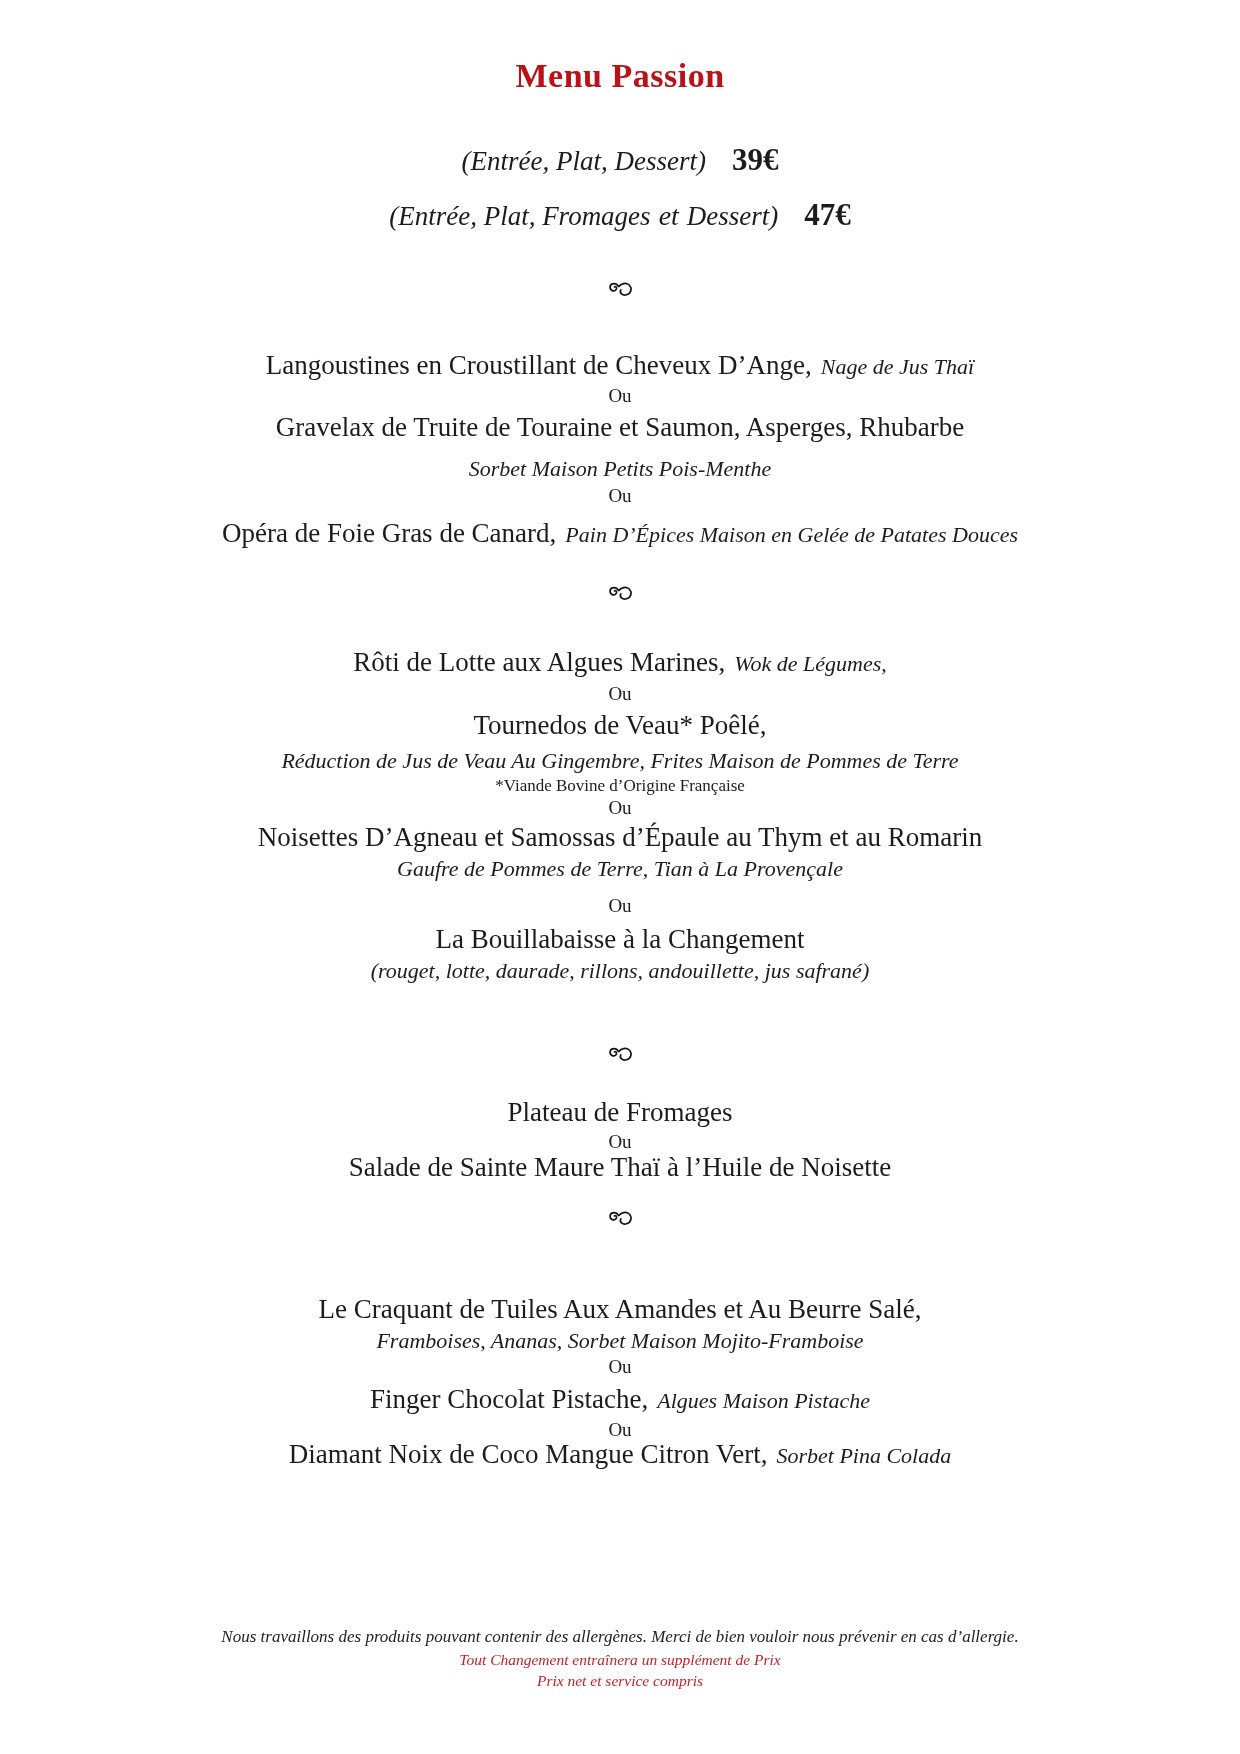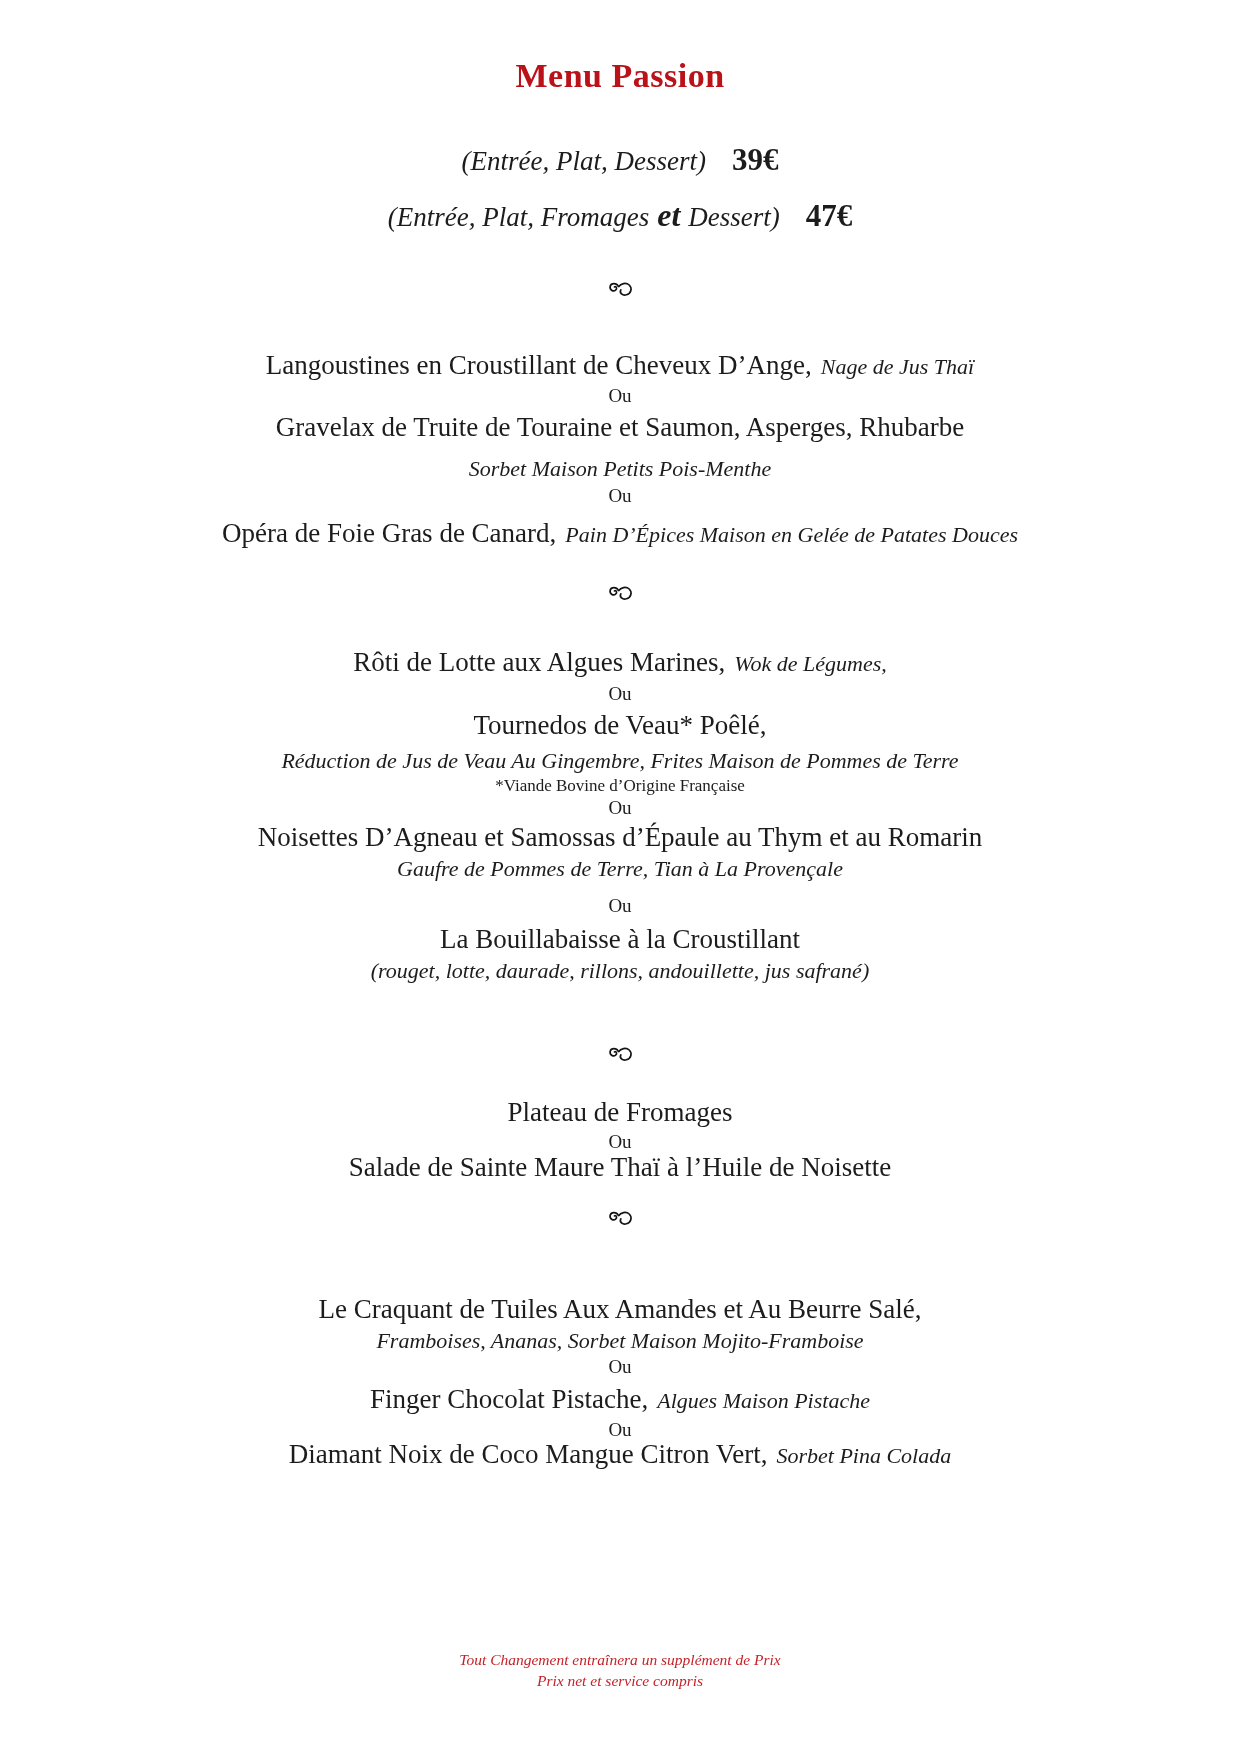--- a/index.html
+++ b/index.html
@@ -20,21 +20,21 @@
     line-height:1.12;
     white-space:nowrap;
   }
   .title{
     font-size:34px;
     font-weight:bold;
     color:#bb1118;
     letter-spacing:0.5px;
   }
   .formula-label{font-style:italic;font-size:27px;}
-  .formula-et{font-style:italic;font-weight:bold;font-size:32px;margin-left:8px;}
+  .formula-et{font-style:italic;font-weight:normal;font-size:28px;margin-left:8px;}
   .formula-post{font-style:italic;font-size:27px;margin-left:8px;}
   .formula-price{font-weight:bold;font-size:31px;margin-left:26px;font-style:normal;}
   .main{font-size:27px;}
   .detail{font-style:italic;font-size:22px;margin-left:9px;}
   .sub{font-style:italic;font-size:22px;}
   .note{font-size:17px;}
   .ou{font-size:19px;}
   .orn svg{display:inline-block;vertical-align:middle;}
   .foot1{font-style:italic;font-size:17px;color:#222222;}
   .footred{font-style:italic;font-size:15.5px;color:#c62128;}
@@ -90,21 +90,21 @@
   </div>
   <div class="line sub" style="top:749px">Réduction de Jus de Veau Au Gingembre, Frites Maison de Pommes de Terre</div>
   <div class="line note" style="top:776px">*Viande Bovine d’Origine Française</div>
   <div class="line ou" style="top:797px">Ou</div>
   <div class="line" style="top:822px">
     <span class="main">Noisettes D’Agneau et Samossas d’Épaule au Thym et au Romarin</span>
   </div>
   <div class="line sub" style="top:857px">Gaufre de Pommes de Terre, Tian à La Provençale</div>
   <div class="line ou" style="top:895px">Ou</div>
   <div class="line" style="top:924px">
-    <span class="main">La Bouillabaisse à la Croustillant</span>
+    <span class="main">La Bouillabaisse à la Changement</span>
   </div>
   <div class="line sub" style="top:959px">(rouget, lotte, daurade, rillons, andouillette, jus safrané)</div>
 
   <div class="line orn" style="top:1044px">
     <svg width="27" height="17" viewBox="0 0 27 17" aria-hidden="true">
       <path d="M11.2 5.2 C9.6 1.8 4.2 1.6 3.2 5.2 C2.3 8.6 6.2 11.2 8.6 9.2 C10.5 7.6 9.3 4.9 7.4 5.9" fill="none" stroke="#141414" stroke-width="1.7" stroke-linecap="round"></path>
       <path d="M11.8 5.6 C13.6 2.4 19.2 1.2 22.2 4.0 C25.6 7.2 24.0 12.6 19.4 13.8 C15.4 14.8 12.2 11.8 13.8 8.8" fill="none" stroke="#141414" stroke-width="1.7" stroke-linecap="round"></path>
     </svg>
   </div>
 
@@ -129,16 +129,17 @@
   </div>
   <div class="line ou" style="top:1356px">Ou</div>
   <div class="line" style="top:1384px">
     <span class="main">Finger Chocolat Pistache,</span><span class="detail">Algues Maison Pistache</span>
   </div>
   <div class="line ou" style="top:1419px">Ou</div>
   <div class="line" style="top:1439px">
     <span class="main">Diamant Noix de Coco Mangue Citron Vert,</span><span class="detail">Sorbet Pina Colada</span>
   </div>
 
+  <div class="line foot1" style="top:1627px">Nous travaillons des produits pouvant contenir des allergènes. Merci de bien vouloir nous prévenir en cas d’allergie.</div>
   <div class="line footred" style="top:1651px">Tout Changement entraînera un supplément de Prix</div>
   <div class="line footred" style="top:1672px">Prix net et service compris</div>
 
 </div>
 
 </body></html>

